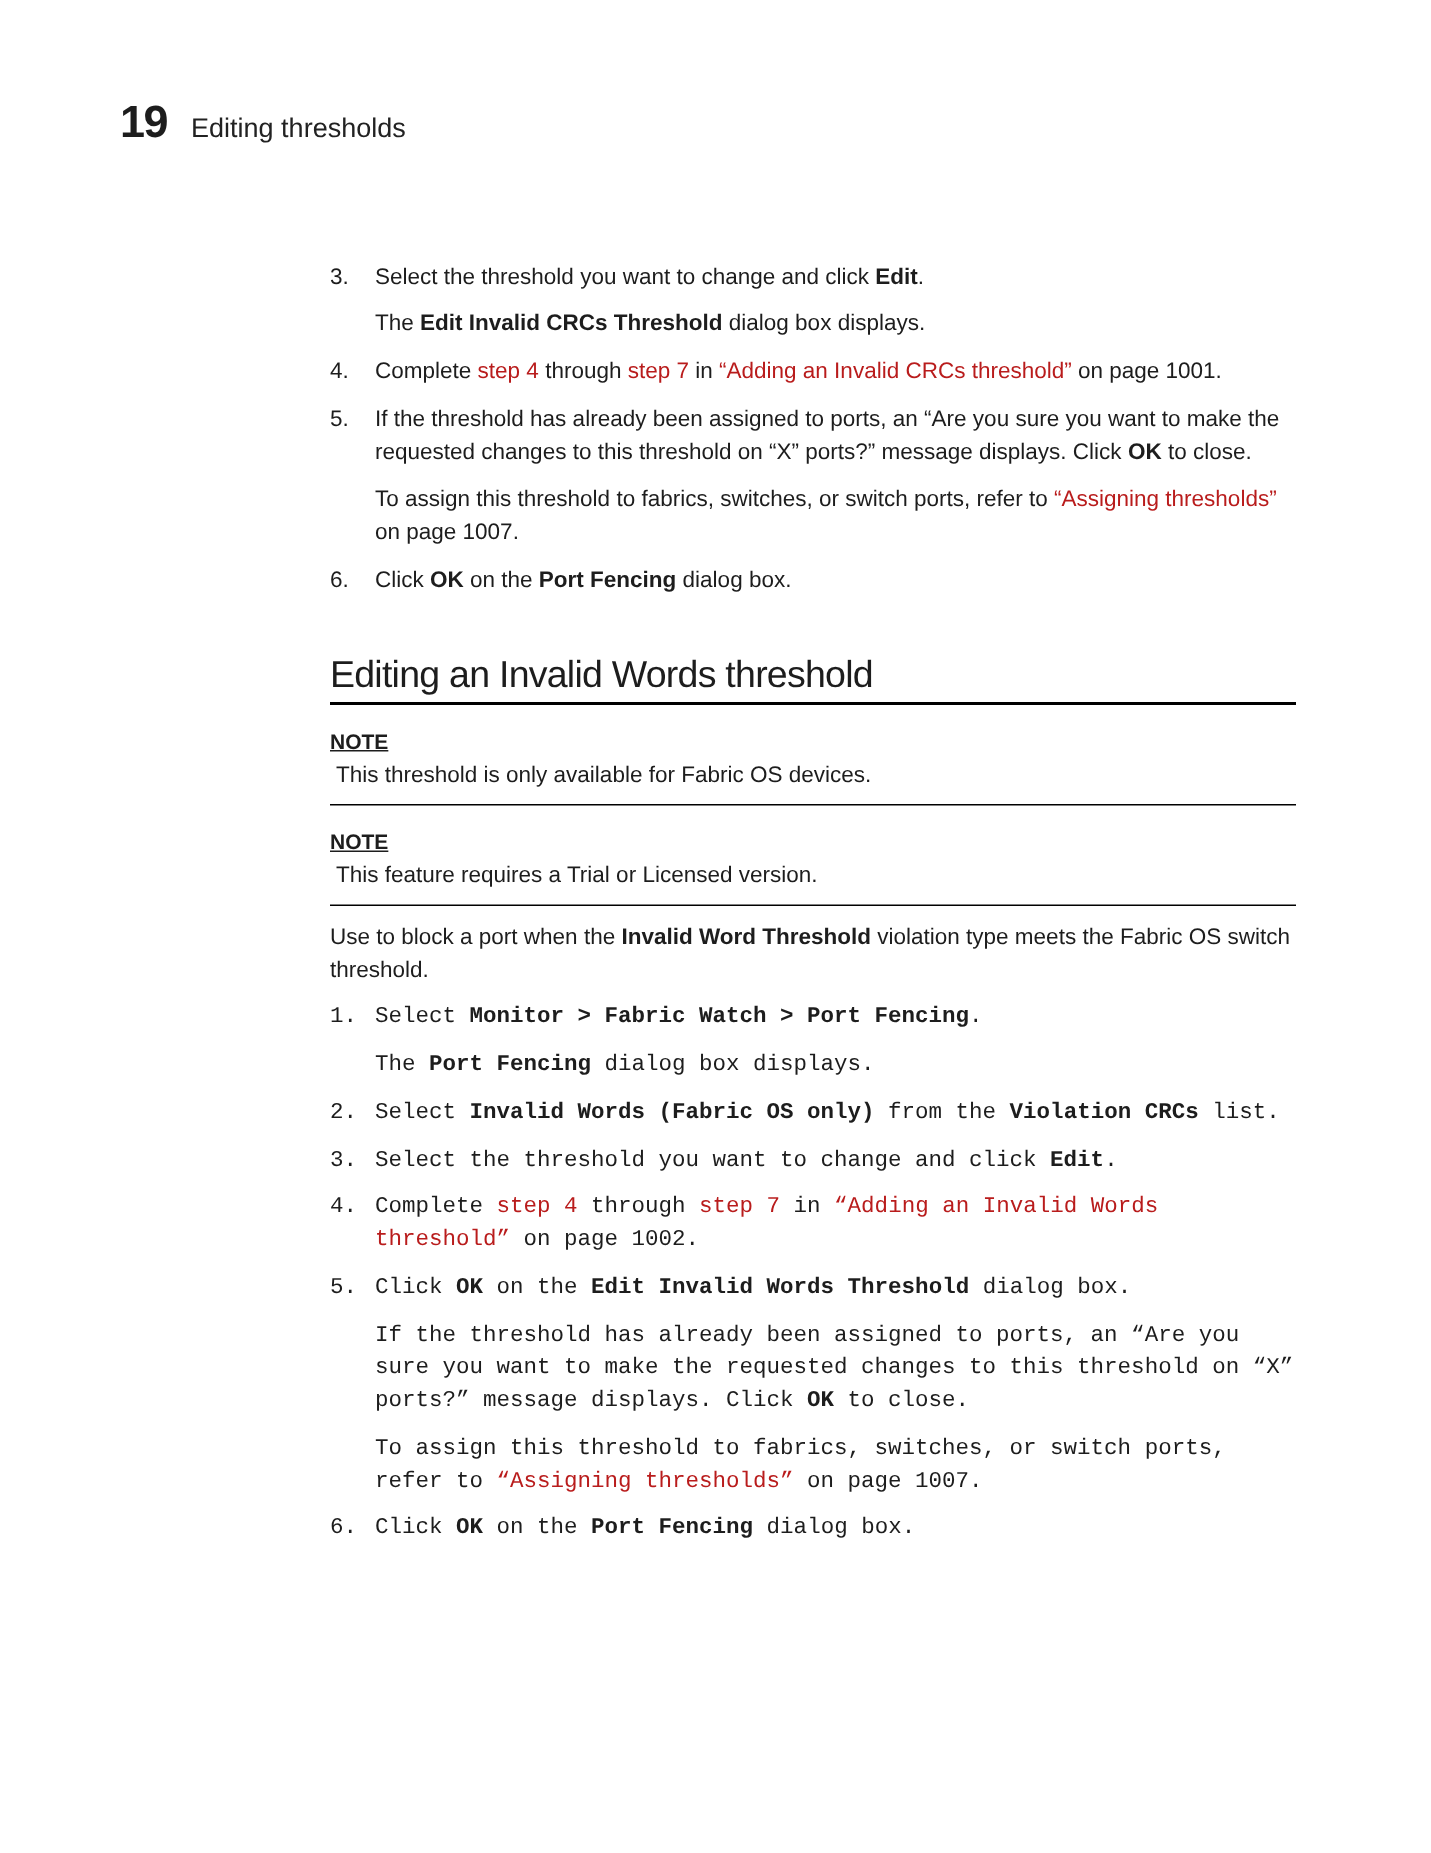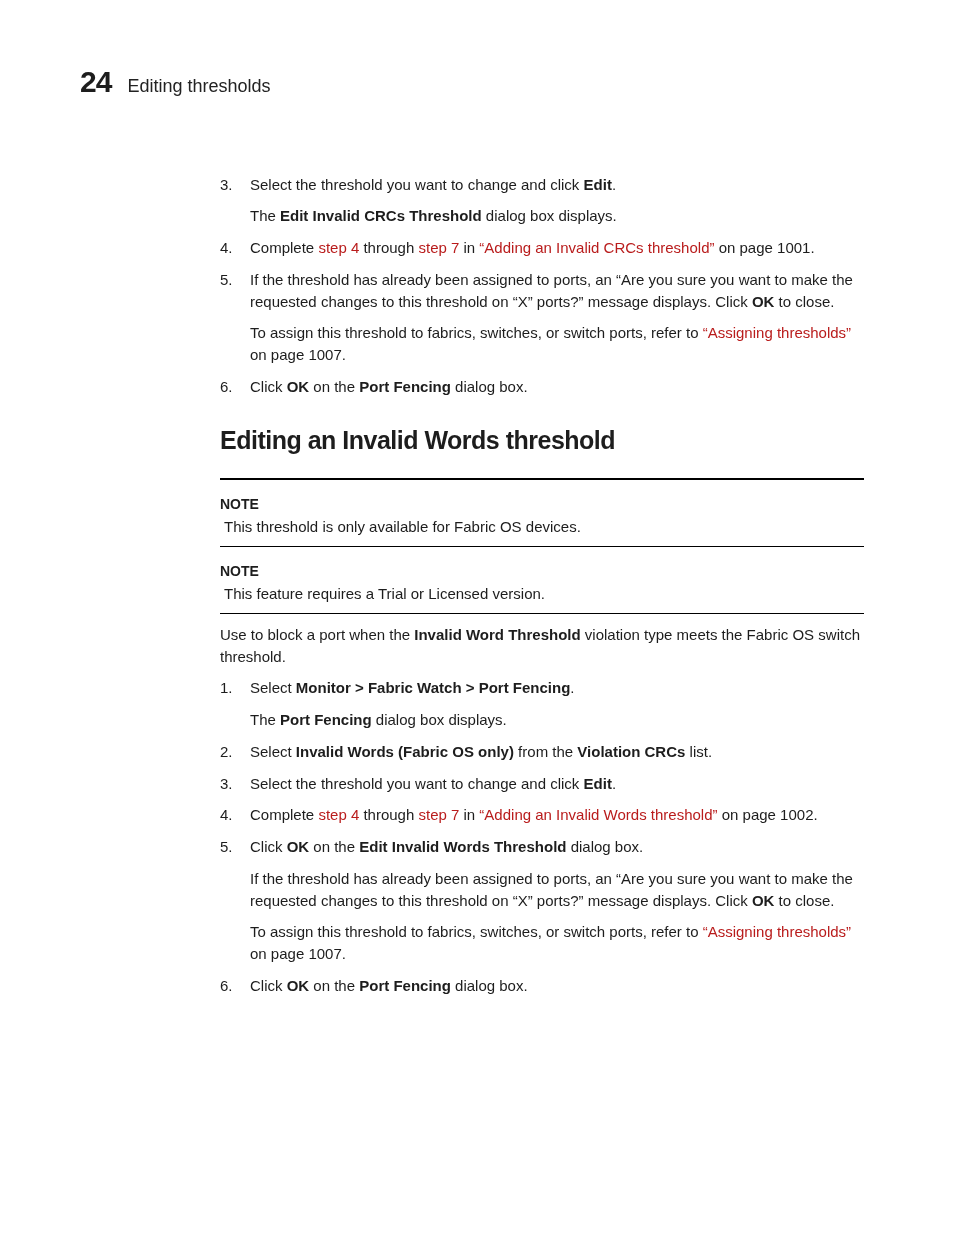--- a/index.html
+++ b/index.html
@@ -32,70 +32,71 @@
   }
   .content {
     margin-left: 140px;
   }
   ol.steps {
     list-style: none;
     margin: 0;
     padding: 0;
     counter-reset: step 2;
   }
-  ol.steps.start1 { counter-reset: step 0; }
+  ol.steps.start1 { counter-reset: step 0; font-family: Liberation Mono, monospace; }
   ol.steps > li {
     counter-increment: step;
     position: relative;
     padding-left: 30px;
     margin-bottom: 8px;
   }
   ol.steps > li::before {
     content: counter(step) ".";
     position: absolute;
     left: 0;
     top: 0;
   }
   ol.steps > li p {
     margin: 4px 0 10px 0;
   }
   .b { font-weight: 700; }
   .link { color: #b91c1c; }
   h2.topic {
     font-family: Arial, Helvetica, sans-serif;
     font-size: 25px;
-    font-weight: 700;
-    margin: 24px 0 4px 0;
+    font-weight: 400;
+    margin: 34px 0 4px 0;
     border-bottom: 2px solid #000;
-    padding-bottom: 20px;
+    padding-bottom: 0;
     letter-spacing: -0.5px;
   }
   .note-block {
     margin: 14px 0 10px 0;
     border-bottom: 1px solid #000;
     padding-bottom: 4px;
   }
   .note-label {
     font-weight: 700;
     font-size: 14px;
+    text-decoration: underline;
   }
   .note-body {
     margin: 2px 0 4px 4px;
   }
   p.body {
     margin: 10px 0;
   }
 </style>
 </head>
 <body>
 
 <div class="page">
 
   <div class="running-head">
-    <span class="chapnum">24</span>
+    <span class="chapnum">19</span>
     <span class="section-title">Editing thresholds</span>
   </div>
 
   <div class="content">
 
     <ol class="steps">
       <li>
         <p>
           <span>Select the threshold you want to change and click </span><span class="b">Edit</span><span>.</span>
         </p>

